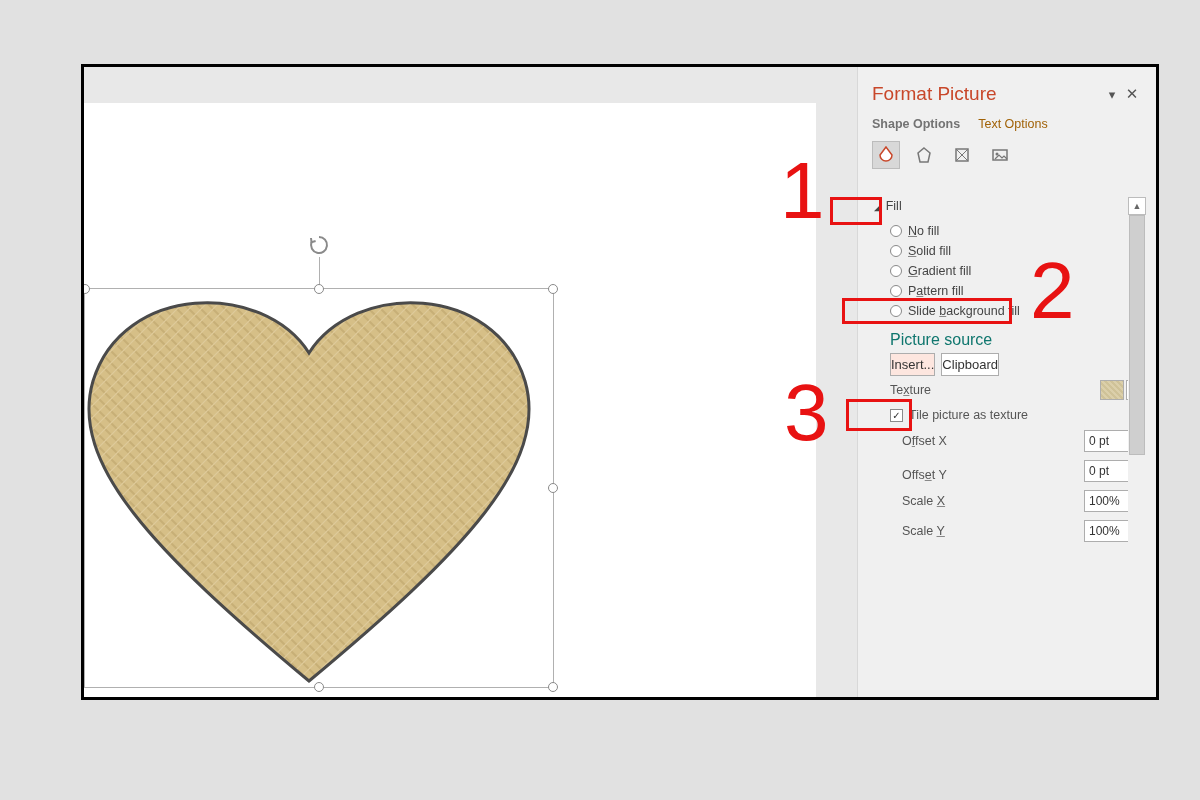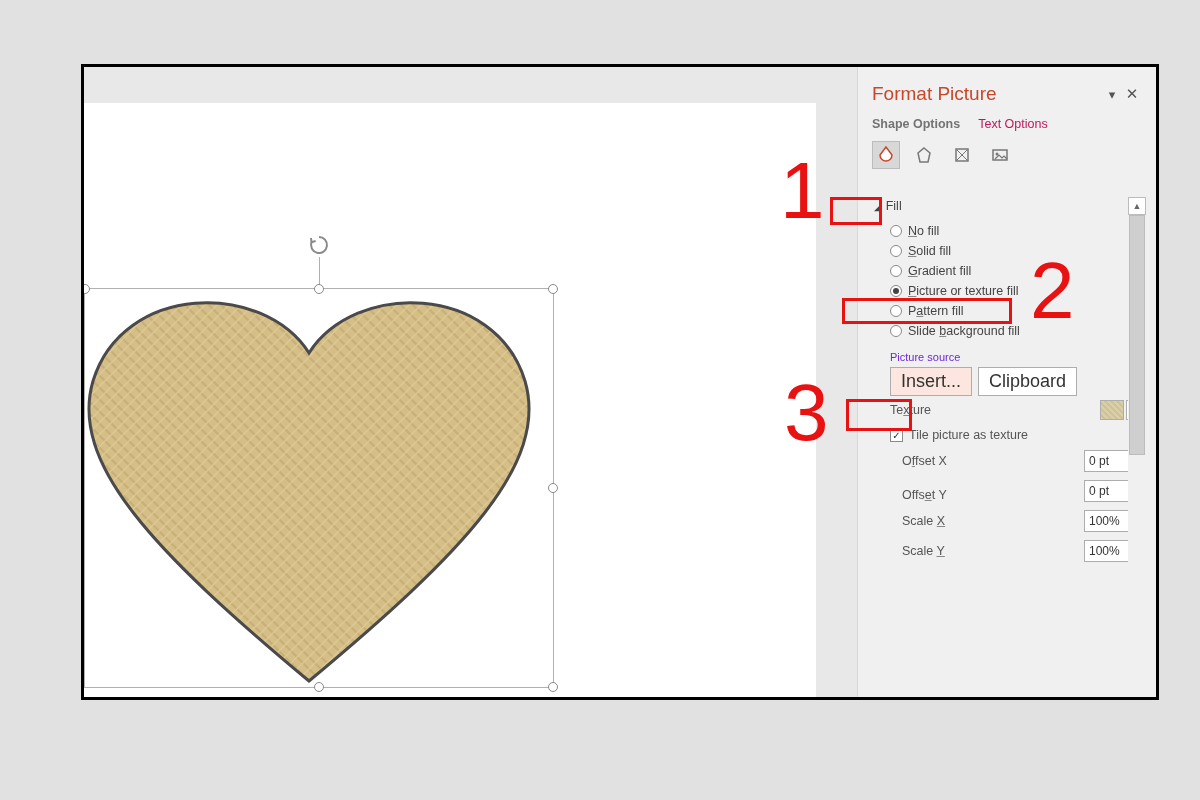--- a/index.html
+++ b/index.html
@@ -112,21 +112,21 @@
     color: #555;
     font-size: 13px;
   }
   .tabs {
     display: flex;
     gap: 18px;
     padding: 6px 14px 4px 14px;
     font-size: 12.5px;
   }
   .tabs .tab-active { font-weight: 700; color: #737373; }
-  .tabs .tab { color: #be185d; }
+  .tabs .tab { color: #a16207; }
   .icon-row {
     display: flex;
     gap: 10px;
     padding: 6px 14px 10px 14px;
     align-items: center;
   }
   .icon-btn {
     width: 26px;
     height: 26px;
     display: flex;
@@ -210,33 +210,33 @@
   }
   .radio.checked::after {
     content: "";
     width: 6px;
     height: 6px;
     background: #444;
     border-radius: 50%;
   }
   .sub-label {
     padding: 10px 0 4px 18px;
-    font-size: 11px;
-    color: #6d28d9;
+    font-size: 16px;
+    color: #0f766e;
   }
   .btn-row {
     display: flex;
     gap: 6px;
     padding-left: 18px;
   }
   .btn {
     background: #fff;
     border: 1px solid #adadad;
-    padding: 3px 10px;
-    font-size: 18px;
+    padding: 3px 0;
+    font-size: 13px;
     color: #333;
     box-sizing: border-box;
   }
   .btn.ins { background: #fde6df; }
   .kv-row {
     display: flex;
     align-items: center;
     padding: 4px 0 4px 18px;
     justify-content: space-between;
     font-size: 12.5px;
@@ -430,24 +430,20 @@
       </div>
       <div class="radio-row">
         <span class="radio"></span>
         <span><span class="ul">S</span>olid fill</span>
       </div>
       <div class="radio-row">
         <span class="radio"></span>
         <span><span class="ul">G</span>radient fill</span>
       </div>
       <div class="radio-row">
-        <span class="radio checked"></span>
-        <span><span class="ul">P</span>icture or texture fill</span>
-      </div>
-      <div class="radio-row">
         <span class="radio"></span>
         <span>P<span class="ul">a</span>ttern fill</span>
       </div>
       <div class="radio-row">
         <span class="radio"></span>
         <span>Slide <span class="ul">b</span>ackground fill</span>
       </div>
 
       <div class="sub-label">Picture source</div>
       <div class="btn-row">

